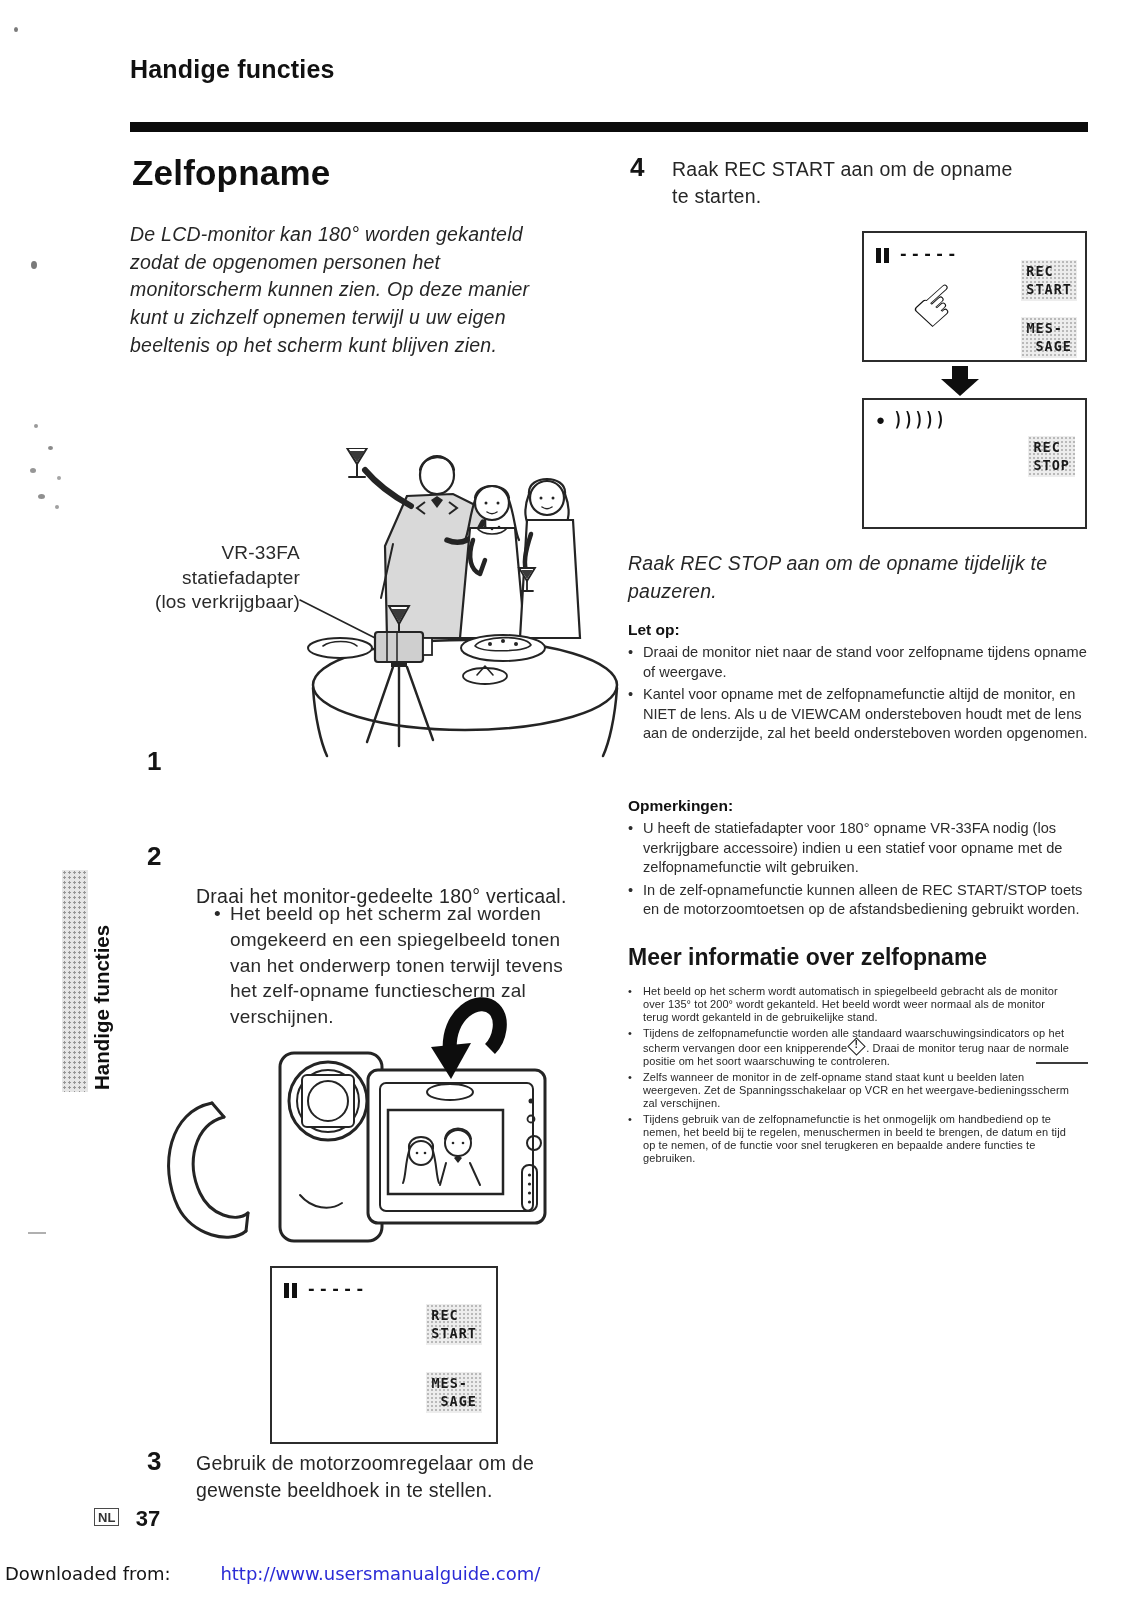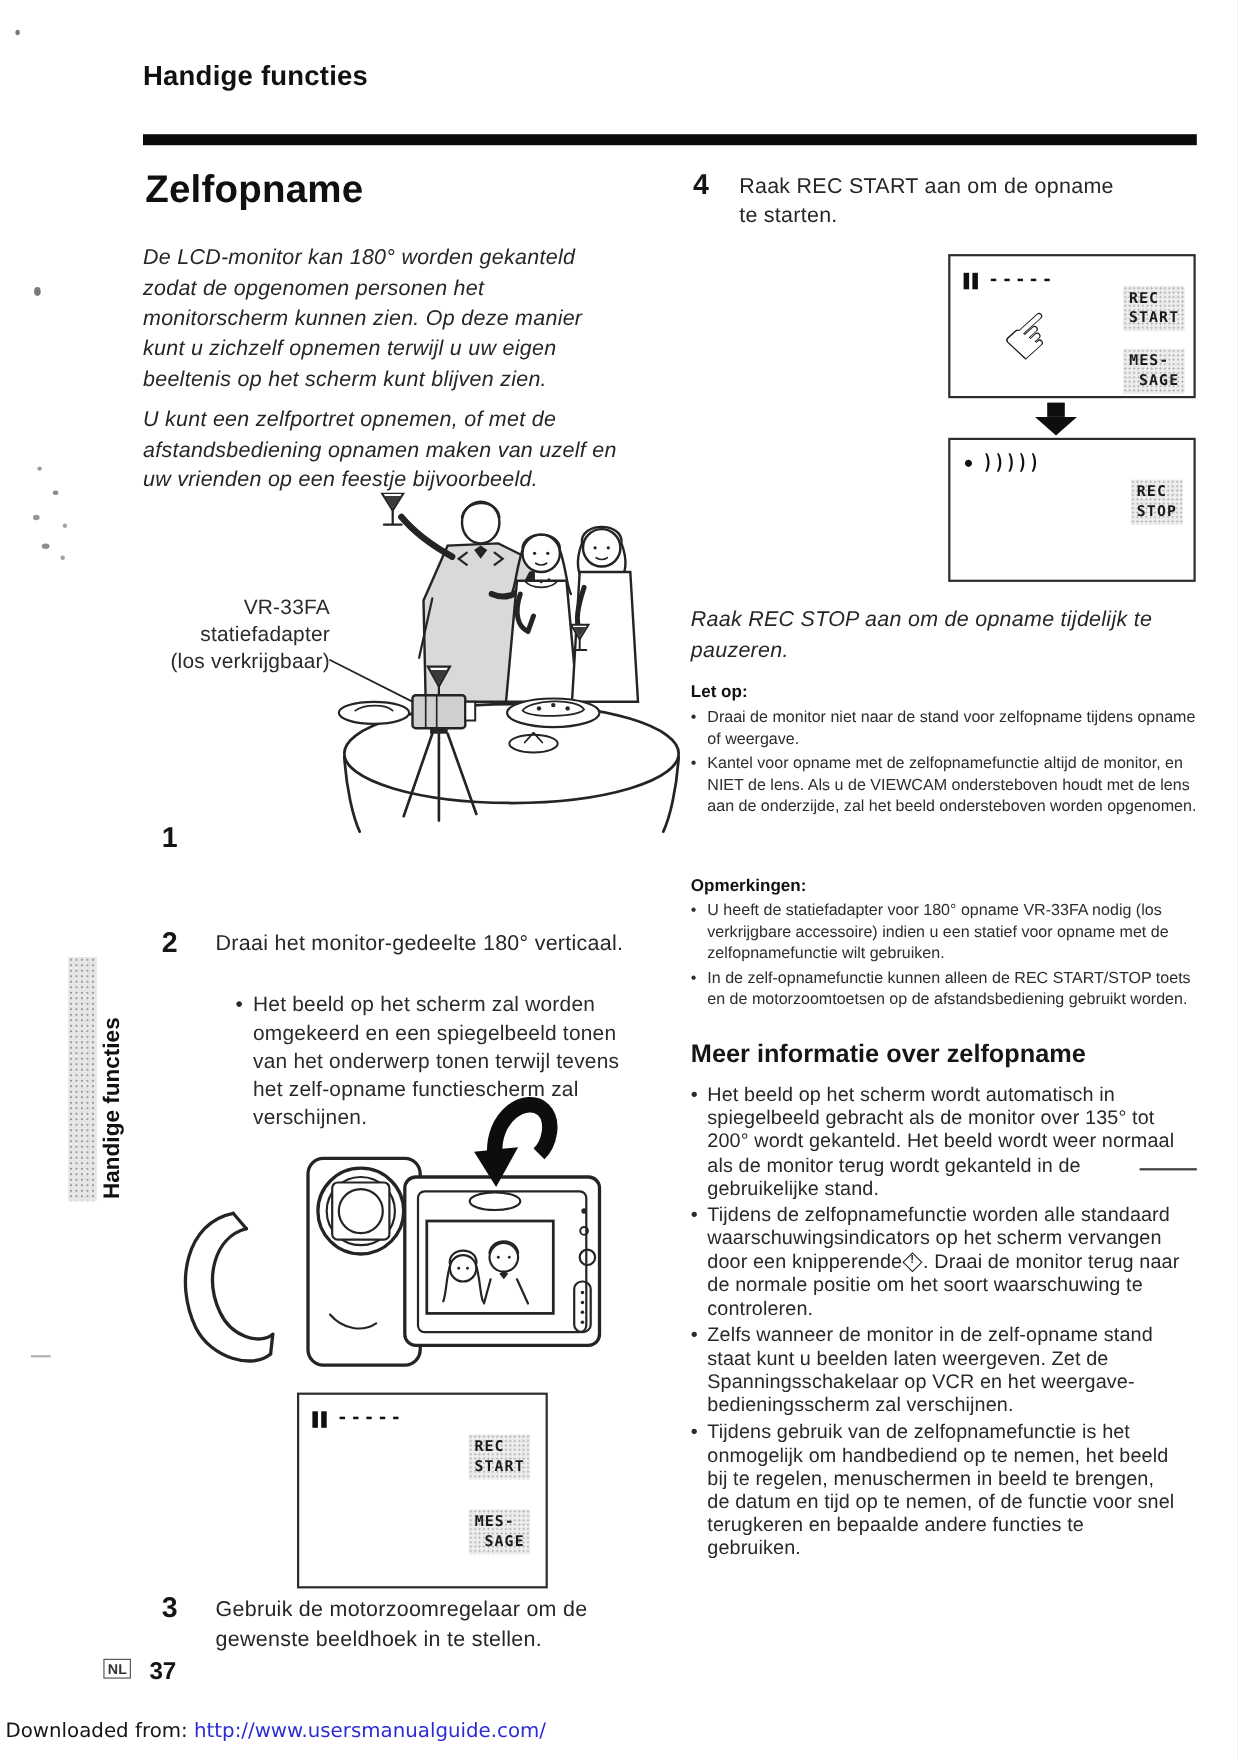--- a/index.html
+++ b/index.html
@@ -17,21 +17,21 @@
   
   .para{font-size:19.5px;line-height:1.42;letter-spacing:.25px;color:#262626;font-style:italic;}
   .stepnum{font-size:26px;font-weight:bold;color:#151515;}
   .steptext{font-size:19.5px;line-height:1.4;letter-spacing:.25px;color:#262626;}
   .subbullet{font-size:19px;line-height:1.36;letter-spacing:.2px;color:#2a2a2a;position:relative;padding-left:16px;}
   .subbullet::before{content:"•";position:absolute;left:0;top:0;}
   ul.notes{margin:4px 0 0 0;padding:0;list-style:none;}
   ul.notes li{position:relative;padding-left:15px;margin:0 0 3px 0;}
   ul.notes li::before{content:"•";position:absolute;left:0;top:0;}
   .notes-sm{font-size:14.6px;line-height:1.34;color:#2d2d2d;}
-  .notes-md{font-size:18px;line-height:1.18;letter-spacing:.1px;color:#282828;}
+  .notes-md{font-size:11px;line-height:1.18;letter-spacing:.1px;color:#282828;}
   .caption{font-size:19px;line-height:1.3;letter-spacing:.2px;color:#2a2a2a;text-align:right;}
 
   
   .screen{border:2.5px solid #2c2c2c;background:#fff;box-sizing:border-box;}
   .osd-ind{position:absolute;left:12px;top:11px;white-space:nowrap;}
   .pbar{display:inline-block;width:5px;height:15px;background:#101010;margin-right:3px;vertical-align:-2px;}
   .osd-dashes{font-family:"DejaVu Sans Mono",monospace;font-weight:bold;font-size:16px;
               letter-spacing:2.5px;color:#101010;vertical-align:2px;margin-left:2px;}
   .recdot{font-size:15px;color:#101010;vertical-align:0px;}
   .recarcs{display:inline-block;font-family:"DejaVu Sans Mono",monospace;font-weight:bold;font-size:15px;
@@ -55,21 +55,21 @@
 
   
   .hatch{background-color:#e6e6e6;background-image:radial-gradient(#969696 1px, transparent 1.3px);background-size:5px 5px;}
   .vtext{font-size:20.5px;font-weight:bold;color:#101010;transform:rotate(-90deg);transform-origin:0 0;white-space:nowrap;}
 
   
   .pagelang{display:inline-block;border:1.6px solid #4a4a4a;font-size:13px;font-weight:bold;
             padding:1px 3px 0 3px;color:#333;vertical-align:4px;}
   .pageno{font-size:22px;font-weight:bold;margin-left:12px;color:#141414;}
   .dl-footer{font-family:"DejaVu Sans",sans-serif;font-size:18px;color:#141414;}
-  .dl-footer a{color:#2b2bd6;text-decoration:none;}
+  .dl-footer a{color:#2b2bd6;text-decoration:none;margin-left:44px;}
 
   .speck{position:absolute;background:#7a7a7a;border-radius:50%;}
   svg .ln{stroke:#242424;fill:none;stroke-linecap:round;stroke-linejoin:round;}
 </style>
 </head>
 <body>
 
 <div class="page">
 
   <div class="speck" style="left:14px;top:27px;width:4px;height:5px"></div>
@@ -85,21 +85,20 @@
 
   <div class="abs sec-header" style="left:130px;top:55px">Handige functies</div>
   <div class="abs rule" style="left:130px;top:122px;width:958px"></div>
 
   <div class="abs hatch" style="left:62px;top:870px;width:26px;height:222px"></div>
   <div class="abs vtext" style="left:90px;top:1090px">Handige functies</div>
 
   <div class="abs title" style="left:132px;top:153px">Zelfopname</div>
 
   <div class="abs para" style="left:130px;top:221px;width:432px">De LCD-monitor kan 180° worden gekanteld zodat de opgenomen personen het monitorscherm kunnen zien. Op deze manier kunt u zichzelf opnemen terwijl u uw eigen beeltenis op het scherm kunt blijven zien.</div>
-  <div class="abs para" style="left:130px;top:368px;width:432px">U kunt een zelfportret opnemen, of met de afstandsbediening opnamen maken van uzelf en uw vrienden op een feestje bijvoorbeeld.</div>
 
   <svg class="abs" style="left:135px;top:448px" width="490" height="315" viewBox="0 0 490 315">
 
     <path class="ln" d="M165 152 L252 196" stroke-width="1.6"></path>
 
     <ellipse cx="330" cy="237" rx="152" ry="45" fill="#fff" stroke="#242424" stroke-width="2.5"></ellipse>
     <path class="ln" d="M178 240 C180 270, 186 295, 192 308" stroke-width="2.5"></path>
     <path class="ln" d="M482 240 C480 270, 474 295, 468 308" stroke-width="2.5"></path>
 
     <ellipse cx="302" cy="27" rx="17" ry="19" fill="#fff" stroke="#242424" stroke-width="2.2"></ellipse>
@@ -164,21 +163,21 @@
 
   <div class="abs caption" style="left:130px;top:541px;width:170px">
     <div>VR-33FA</div>
     <div>statiefadapter</div>
     <div>(los verkrijgbaar)</div>
   </div>
 
   <div class="abs stepnum" style="left:147px;top:746px">1</div>
 
   <div class="abs stepnum" style="left:147px;top:841px">2</div>
-  <div class="abs steptext" style="left:196px;top:845px;width:380px">Draai het monitor-gedeelte 180° verticaal.</div>
+  <div class="abs steptext" style="left:196px;top:883px;width:380px">Draai het monitor-gedeelte 180° verticaal.</div>
   <div class="abs subbullet" style="left:214px;top:901px;width:352px">Het beeld op het scherm zal worden omgekeerd en een spiegelbeeld tonen van het onderwerp tonen terwijl tevens het zelf-opname functiescherm zal verschijnen.</div>
 
   <svg class="abs" style="left:150px;top:995px" width="460" height="255" viewBox="0 0 460 255">
 
     <path class="ln" d="M62 108 C20 116, 8 170, 28 212 C42 240, 80 250, 96 236" stroke-width="3"></path>
     <path class="ln" d="M74 122 C44 130, 36 168, 50 198 C60 220, 86 228, 98 218" stroke-width="3"></path>
     <path class="ln" d="M62 108 L74 122 M96 236 L98 218" stroke-width="3"></path>
 
     <rect x="130" y="58" width="102" height="188" rx="14" fill="#fff" stroke="#242424" stroke-width="3"></rect>
     <path class="ln" d="M150 200 C162 214, 180 216, 192 208" stroke-width="2"></path>

